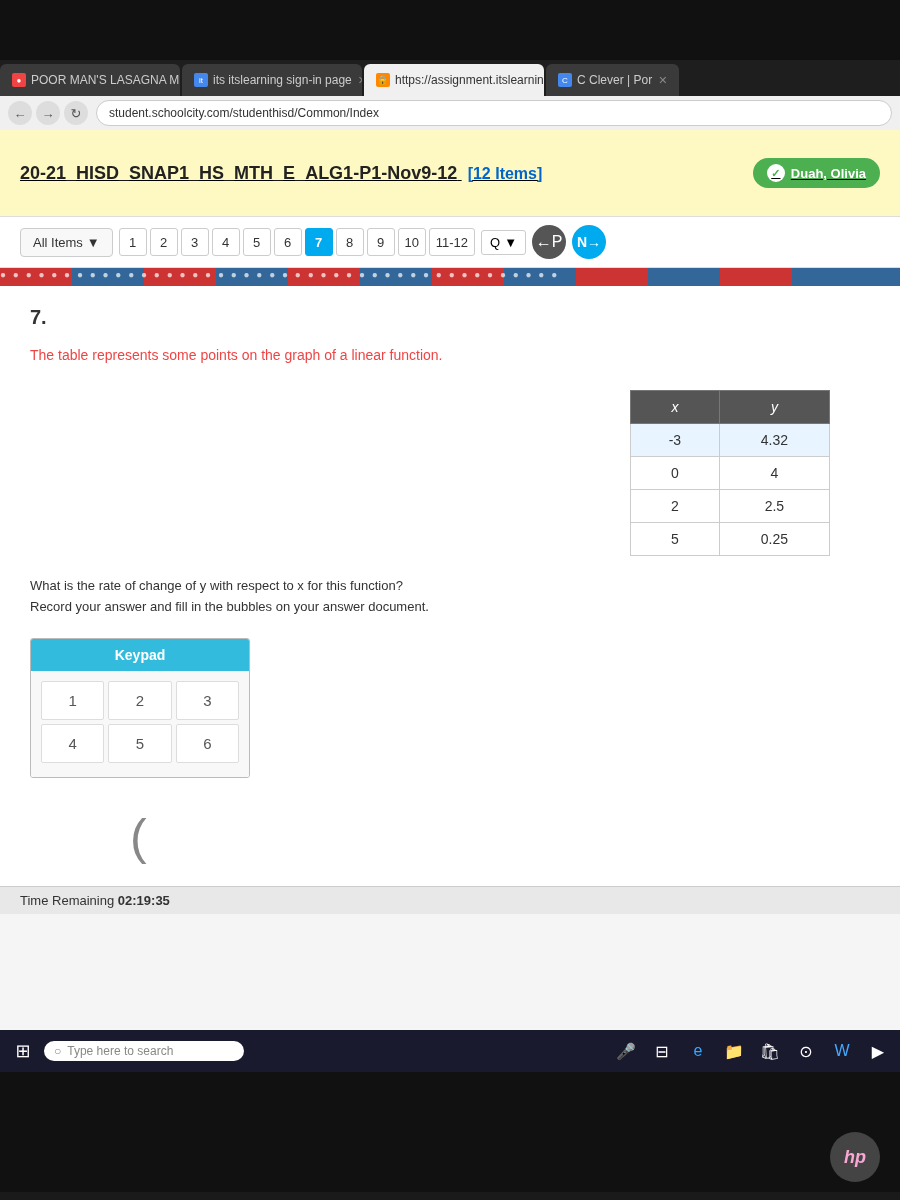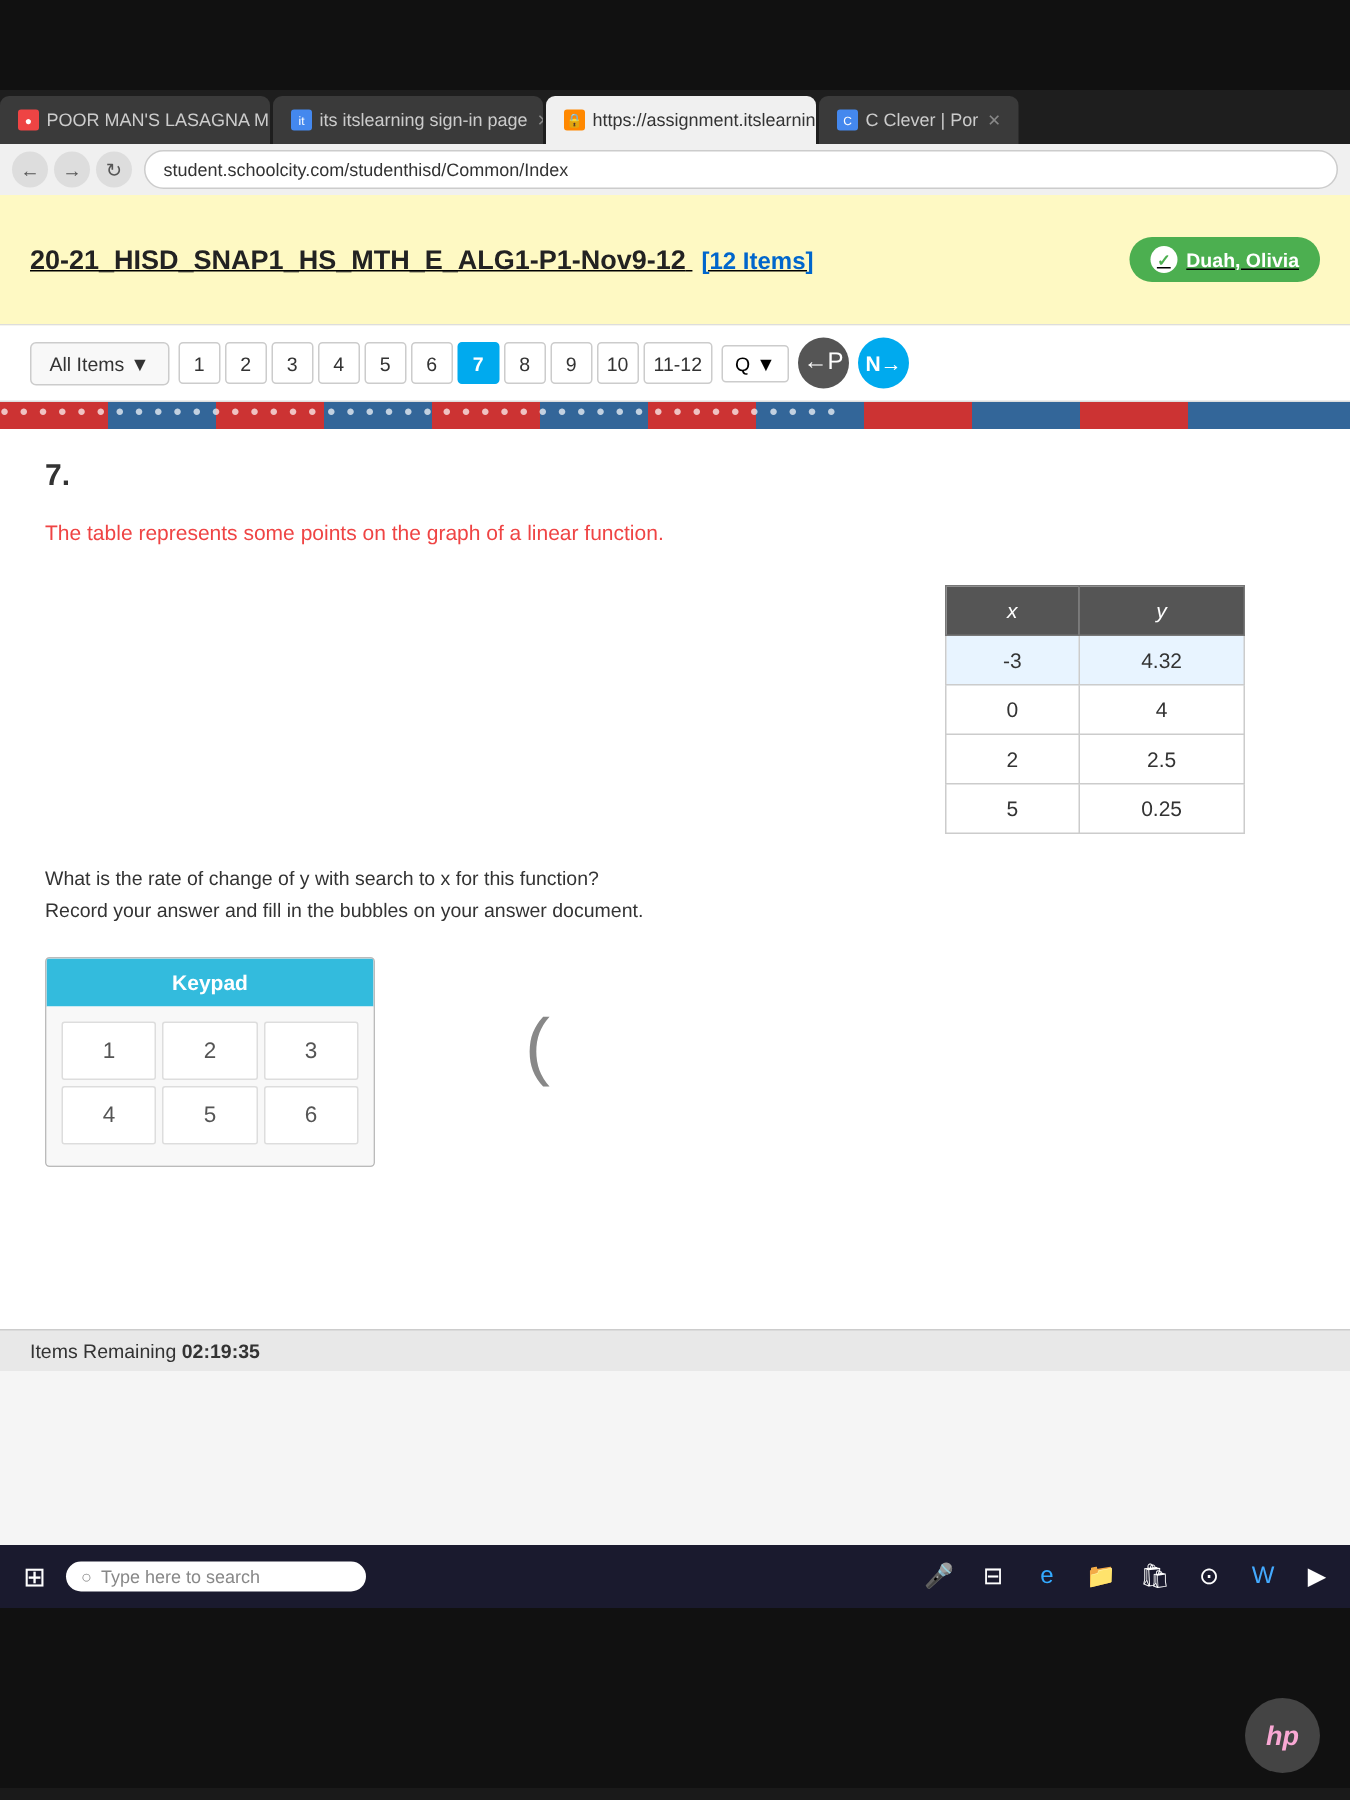--- a/index.html
+++ b/index.html
@@ -393,20 +393,21 @@
       background: white;
       border: 1px solid #ddd;
       border-radius: 2px;
       cursor: pointer;
     }
 
     .question-answer-row {
       display: flex;
       align-items: flex-start;
       gap: 0;
+      flex-direction: column;
     }
 
     
     .time-bar {
       background: #e8e8e8;
       padding: 6px 20px;
       font-size: 13px;
       color: #333;
       border-top: 1px solid #ccc;
     }
@@ -606,21 +607,21 @@
           </tr>
           <tr>
             <td>5</td>
             <td>0.25</td>
           </tr>
         </tbody>
       </table>
     </div>
 
     <div class="followup-text">
-      <div>What is the rate of change of y with search to x for this function?</div>
+      <div>What is the rate of change of y with respect to x for this function?</div>
       <div>Record your answer and fill in the bubbles on your answer document.</div>
     </div>
 
     <div class="question-answer-row">
       <div class="keypad-container">
         <div class="keypad-header">Keypad</div>
         <div class="keypad-body">
           <div class="keypad-row">
             <div class="keypad-key">1</div>
             <div class="keypad-key">2</div>
@@ -631,21 +632,21 @@
             <div class="keypad-key">5</div>
             <div class="keypad-key">6</div>
           </div>
         </div>
       </div>
       <div style="font-size:50px;color:#888;margin-left:100px;margin-top:30px;">(</div>
     </div>
   </div>
 
   <div class="time-bar">
-    <span>Items Remaining</span>
+    <span>Time Remaining</span>
     <span>  </span>
     <span style="font-weight:bold;">02:19:35</span>
   </div>
 </div>
 
 <div class="taskbar">
   <div class="taskbar-start">⊞</div>
   <div class="taskbar-search">
     <span class="taskbar-search-icon">○</span>
     <span class="taskbar-search-text">Type here to search</span>

